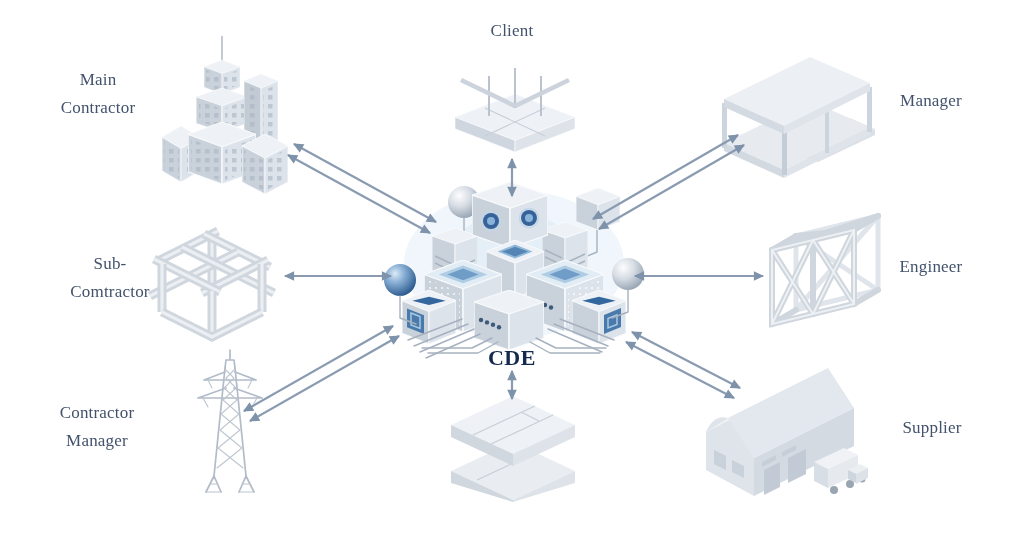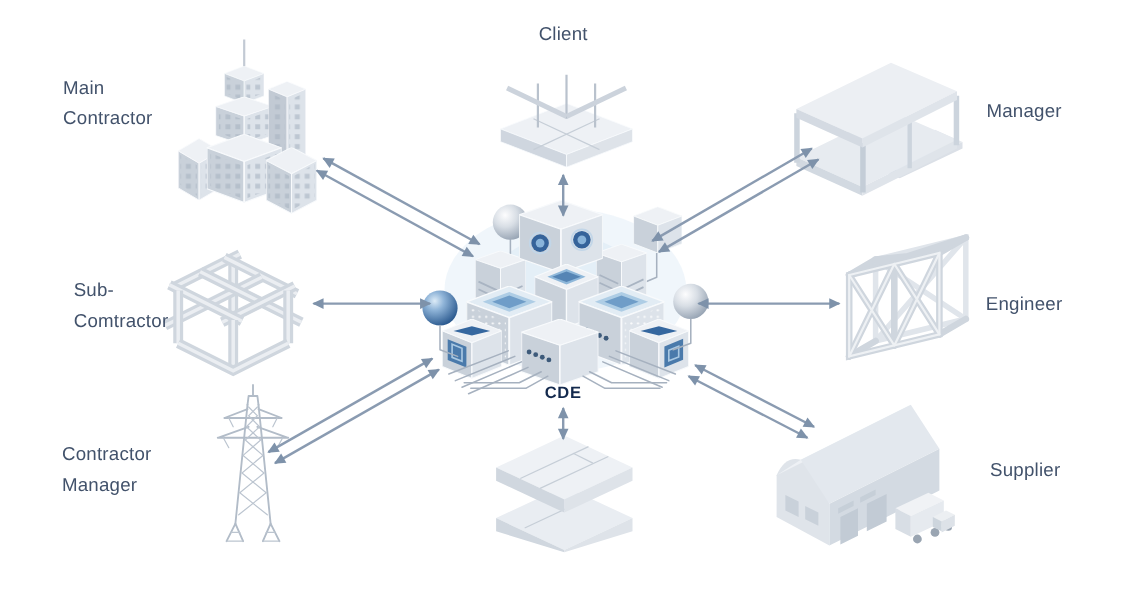--- a/index.html
+++ b/index.html
@@ -1,26 +1,27 @@
 <!DOCTYPE html>
 <html><head>
 <meta charset="utf-8">
 <style>
   html,body{margin:0;padding:0;background:#ffffff;}
   .stage{
     position:relative;width:1024px;height:554px;background:#ffffff;
     overflow:hidden;font-family:"Liberation Sans",sans-serif;
   }
   .lbl{
-    position:absolute;transform:translateX(-50%);text-align:left;
+    position:absolute;transform:translateX(-50%);text-align:center;
     white-space:pre-line;font-size:17px;line-height:28px;color:#42526b;
     letter-spacing:.2px;
+    font-family:Liberation Serif, serif;
   }
   .lbl-cde{
-    font-weight:bold;font-size:15px;color:#13294d;letter-spacing:.6px;line-height:22px;
+    font-weight:bold;font-size:22px;color:#13294d;letter-spacing:.6px;line-height:22px;
   }
   .icon{position:absolute;}
   .arrows{position:absolute;left:0;top:0;pointer-events:none;}
   .arrows line{stroke:#8a9bb1;stroke-width:2.2;}
   .wire{fill:none;stroke:#a6b1bf;stroke-width:1.4;stroke-linejoin:round;stroke-linecap:round;}
   .tline{stroke:#a9b4c2;stroke-width:1.6;}
   .pylon{fill:none;stroke:#b2bcc8;stroke-width:1.7;stroke-linecap:round;}
   .pylon-thin{fill:none;stroke:#bcc5d0;stroke-width:1.1;stroke-linecap:round;}
   .beam{fill:none;stroke:#cfd6de;stroke-width:9;stroke-linecap:butt;}
   .beam-hl{fill:none;stroke:#ebeef2;stroke-width:3.2;stroke-linecap:butt;}
@@ -320,21 +321,21 @@
       <line x1="244" y1="411" x2="393" y2="326" marker-start="url(#ah)" marker-end="url(#ah)"></line>
     </g>
     <g>
       <line x1="626" y1="342" x2="734" y2="398" marker-start="url(#ah)" marker-end="url(#ah)"></line>
       <line x1="632" y1="332" x2="740" y2="388" marker-start="url(#ah)" marker-end="url(#ah)"></line>
     </g>
   </svg>
 
   <div class="lbl" style="left:512px;top:17px">Client</div>
   <div class="lbl" style="left:931px;top:87px">Manager</div>
-  <div class="lbl" style="left:931px;top:263px">Engineer</div>
+  <div class="lbl" style="left:931px;top:253px">Engineer</div>
   <div class="lbl" style="left:932px;top:414px">Supplier</div>
   <div class="lbl" style="left:97px;top:399px">Contractor
 Manager</div>
   <div class="lbl" style="left:98px;top:66px">Main
 Contractor</div>
   <div class="lbl" style="left:110px;top:250px">Sub-
 Comtractor</div>
   <div class="lbl lbl-cde" style="left:512px;top:347px">CDE</div>
 
 </div>

